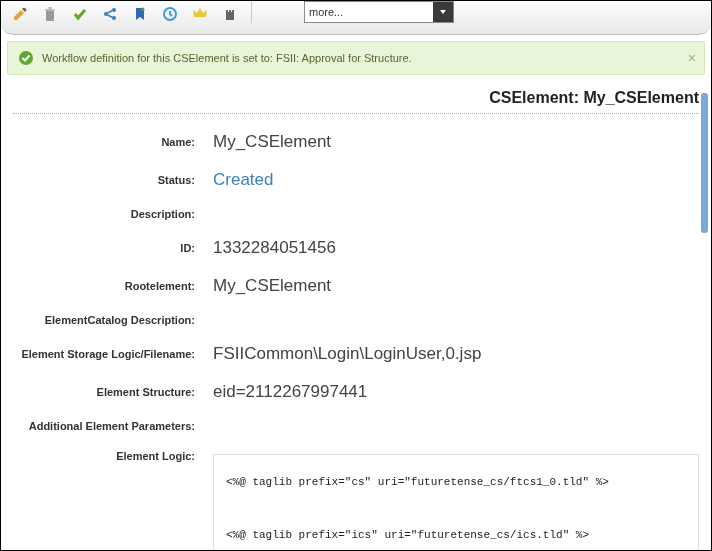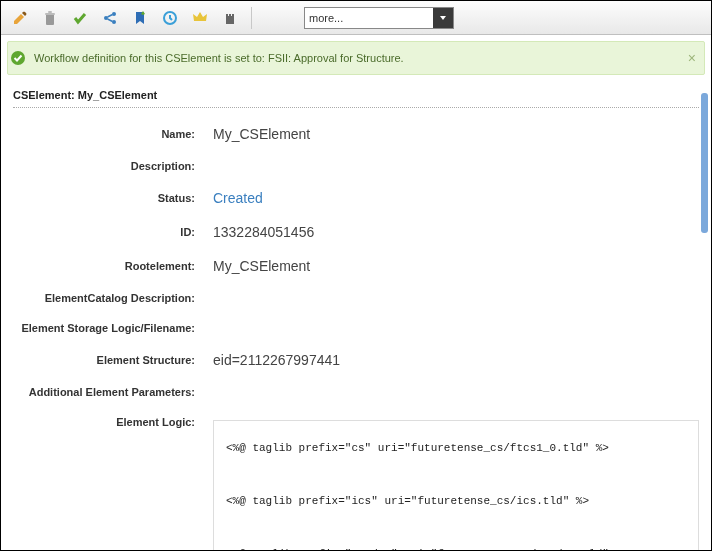--- a/index.html
+++ b/index.html
@@ -11,23 +11,23 @@
     height: 551px;
     overflow: hidden;
     border: 1px solid #000;
     position: relative;
   }
   .toolbar {
     height: 34px;
     background: linear-gradient(to bottom, #fdfdfd 0%, #e8e8e8 100%);
     border-bottom: 1px solid #bfbfbf;
     display: flex;
-    align-items: center;
     padding: 0 6px;
     gap: 4px;
+    border-radius: 13px;
   }
   .tb-btn {
     width: 26px;
     height: 26px;
     display: flex;
     align-items: center;
     justify-content: center;
     border-radius: 3px;
     cursor: pointer;
   }
@@ -60,21 +60,21 @@
     display: flex;
     align-items: center;
     justify-content: center;
   }
   .more-select .sel-arrow svg { fill: #fff; }
   .notice-bar {
     margin: 6px 6px 0 6px;
     background: #e9f5d9;
     border: 1px solid #d4e9b8;
     border-radius: 2px;
-    padding: 8px 2px;
+    padding: 8px 10px;
     display: flex;
     align-items: center;
     color: #4a6b2a;
     font-size: 11px;
     position: relative;
   }
   .notice-bar .check {
     width: 16px;
     height: 16px;
     margin-right: 8px;
@@ -87,24 +87,25 @@
     color: #9db57a;
     cursor: pointer;
     font-size: 14px;
   }
   .content {
     padding: 14px 12px 0 12px;
     overflow-y: auto;
     height: calc(100% - 34px - 40px);
   }
   .title {
-    font-size: 11px;
+    font-size: 16px;
     font-weight: bold;
     color: #222;
     margin-bottom: 6px;
+    text-align: right;
   }
   .dotted-sep {
     border: none;
     border-top: 1px dotted #aaa;
     margin-bottom: 18px;
   }
   .field-row {
     display: flex;
     margin-bottom: 18px;
     align-items: center;
@@ -112,21 +113,21 @@
   .field-label {
     width: 200px;
     text-align: right;
     font-weight: bold;
     color: #333;
     padding-right: 18px;
     font-size: 11px;
   }
   .field-value {
     color: #444;
-    font-size: 14px;
+    font-size: 17px;
   }
   .field-value.link {
     color: #3a7fbf;
   }
   .code-block {
     border: 1px solid #ddd;
     padding: 14px 12px;
     background: #fff;
     font-family: "Courier New", monospace;
     font-size: 11px;
@@ -224,46 +225,47 @@
 <div class="content">
   <div class="title">CSElement: My_CSElement</div>
   <hr class="dotted-sep">
 
   <div class="field-row">
     <div class="field-label">Name:</div>
     <div class="field-value">My_CSElement</div>
   </div>
 
   <div class="field-row">
+    <div class="field-label">Status:</div>
+    <div class="field-value link">Created</div>
+  </div>
+
+  <div class="field-row">
     <div class="field-label">Description:</div>
     <div class="field-value"></div>
   </div>
 
   <div class="field-row">
-    <div class="field-label">Status:</div>
-    <div class="field-value link">Created</div>
-  </div>
-
-  <div class="field-row">
     <div class="field-label">ID:</div>
     <div class="field-value">1332284051456</div>
   </div>
 
   <div class="field-row">
     <div class="field-label">Rootelement:</div>
     <div class="field-value">My_CSElement</div>
   </div>
 
   <div class="field-row">
     <div class="field-label">ElementCatalog Description:</div>
     <div class="field-value"></div>
   </div>
 
   <div class="field-row">
     <div class="field-label">Element Storage Logic/Filename:</div>
+    <div class="field-value">FSIICommon\Login\LoginUser,0.jsp</div>
   </div>
 
   <div class="field-row">
     <div class="field-label">Element Structure:</div>
     <div class="field-value">eid=2112267997441</div>
   </div>
 
   <div class="field-row">
     <div class="field-label">Additional Element Parameters:</div>
     <div class="field-value"></div>

